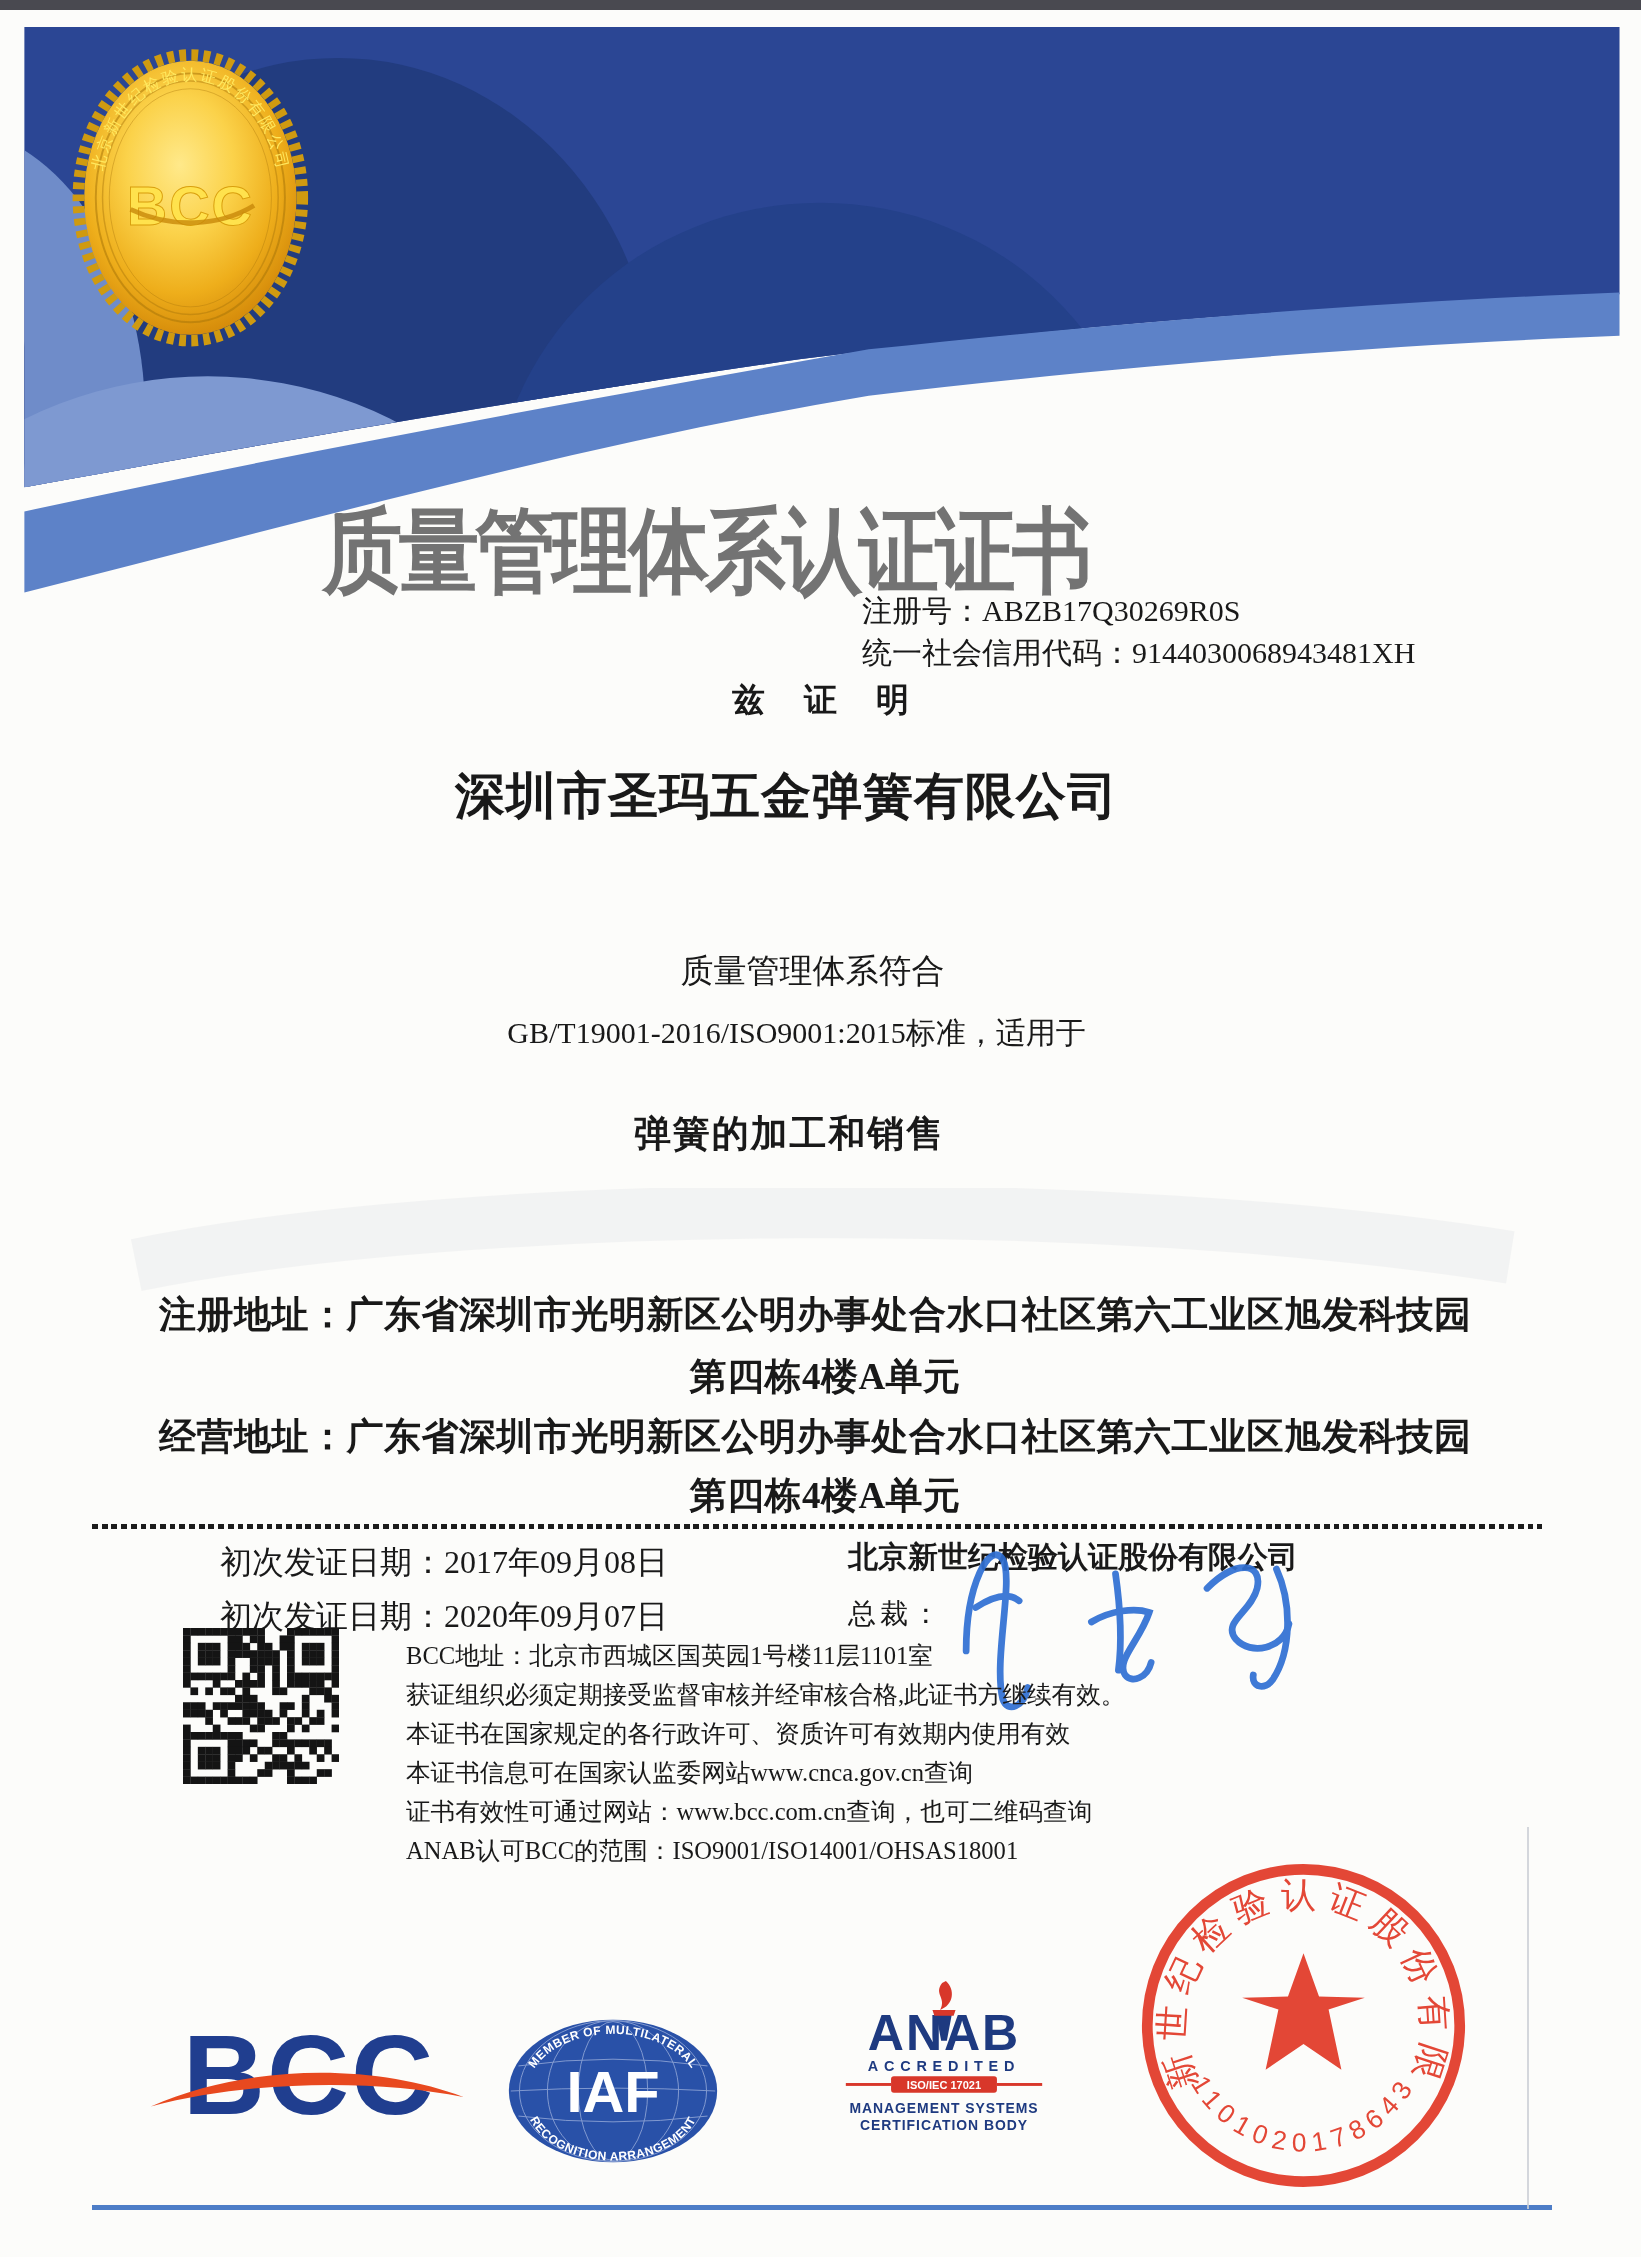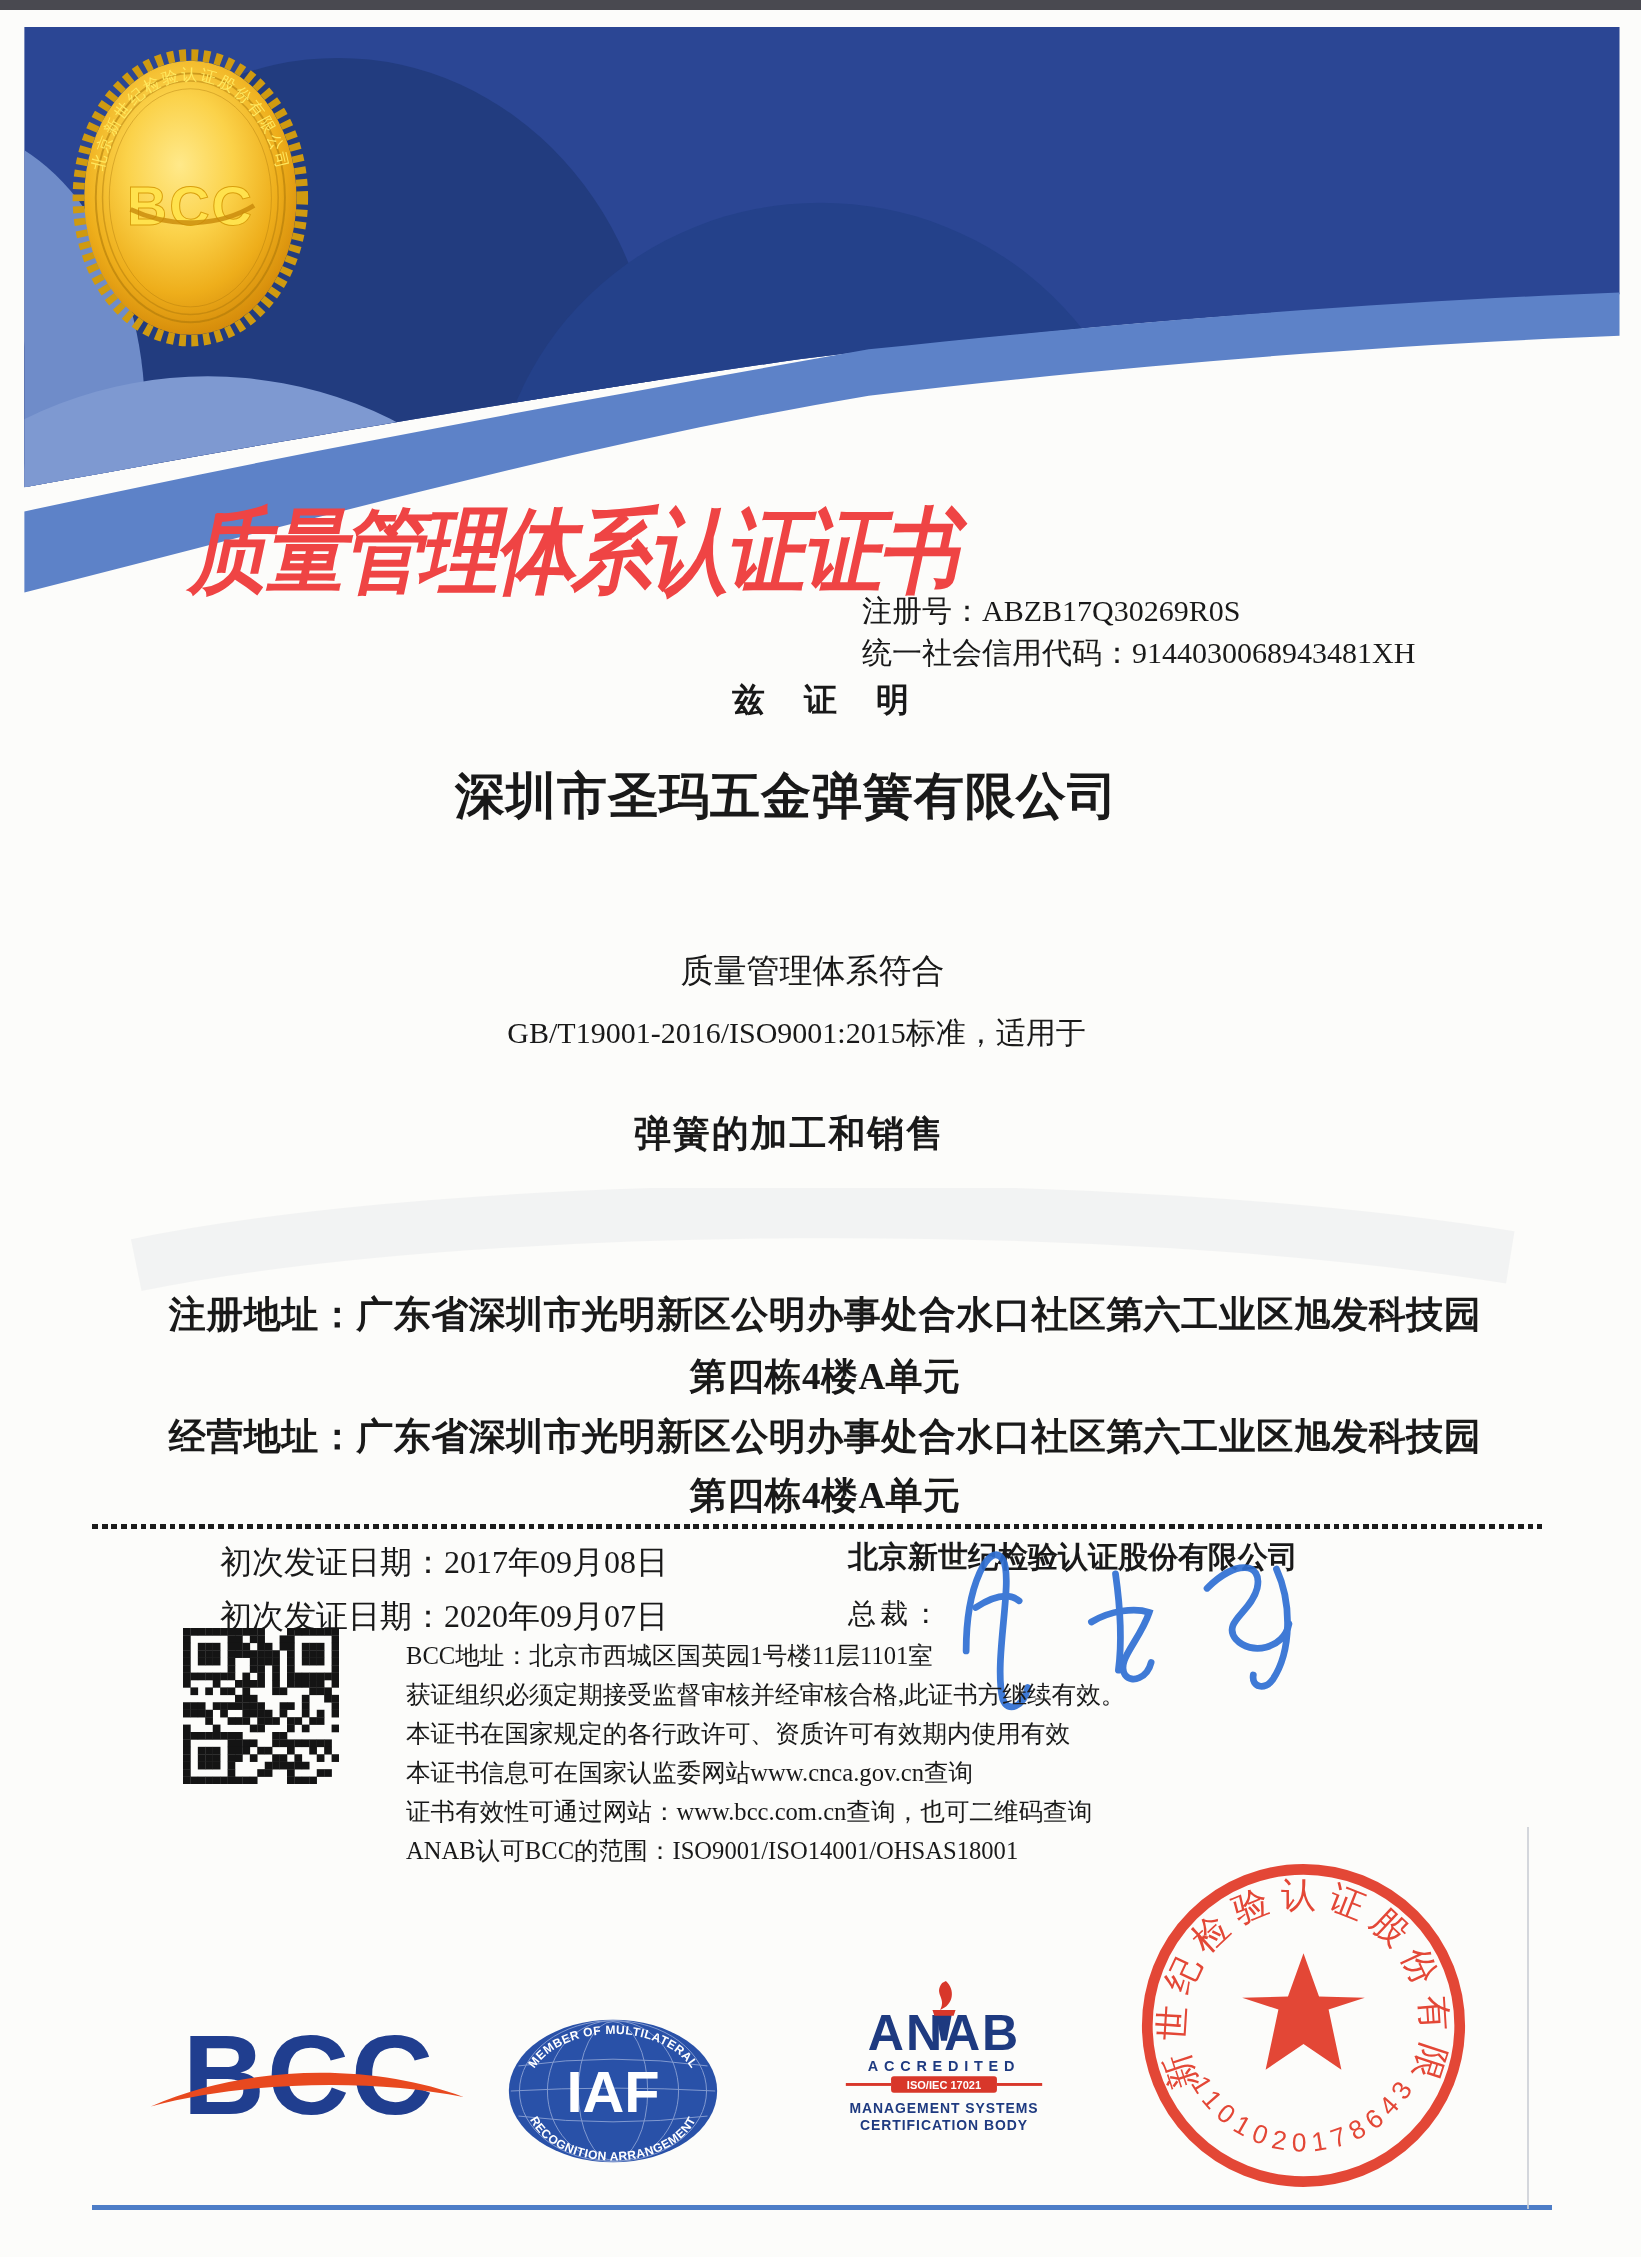--- a/index.html
+++ b/index.html
@@ -2,32 +2,32 @@
 <html><head>
 <meta charset="utf-8">
 <style>
   html,body{margin:0;padding:0;background:#e8e8e8;}
   .page{position:relative;width:1641px;height:2257px;background:#fcfcfa;overflow:hidden;
         font-family:"Liberation Serif","DejaVu Serif",serif;color:#191919;}
   .abs{position:absolute;}
   .t{position:absolute;white-space:nowrap;}
   .scan-strip{position:absolute;top:0;left:0;width:100%;height:9.7px;background:#35353d;opacity:.9;}
   .hdr{position:absolute;top:0;left:0;}
-  .title{position:absolute;top:489px;left:126px;width:1159px;text-align:left;
-         font-size:93px;font-weight:900;letter-spacing:-3.9px;color:#ef4444;font-style:italic;}
+  .title{position:absolute;top:489px;left:126px;width:1159px;text-align:center;
+         font-size:93px;font-weight:900;letter-spacing:-3.9px;color:#737373;}
   .title>span{display:inline-block;transform:scaleX(.86);}
   .regrow{font-size:30px;font-weight:500;text-align:center;}
   .certify{font-size:33px;letter-spacing:15.4px;font-weight:600;}
   .company{position:absolute;top:763px;left:159px;width:1255px;text-align:center;
            font-size:50px;font-weight:700;letter-spacing:1px;}
   .sysline{position:absolute;top:949px;left:185px;width:1255px;text-align:center;font-size:33px;}
   .stdline{position:absolute;top:1013px;left:169px;width:1255px;text-align:center;font-size:30px;}
   .scope{position:absolute;top:1109px;left:162px;width:1255px;text-align:center;
          font-size:37px;font-weight:600;letter-spacing:1.9px;}
-  .addr{position:absolute;left:159px;width:1332px;font-size:37px;font-weight:700;letter-spacing:0.5px;white-space:nowrap;text-align:center;}
+  .addr{position:absolute;left:159px;width:1332px;font-size:37px;font-weight:700;letter-spacing:0.5px;white-space:nowrap;}
   .addr.c{text-align:center;}
   .dotted{position:absolute;top:1524px;left:92px;width:1450px;height:4.8px;
           background:repeating-linear-gradient(90deg,#1c1c1c 0 5.8px,transparent 5.8px 9.7px);}
   .daterow{font-size:32px;font-weight:400;}
   .issuer{font-size:30px;font-weight:700;}
   .president{font-size:28px;font-weight:400;letter-spacing:3.9px;}
   .notes{position:absolute;left:406px;top:1636px;font-size:24.6px;line-height:39px;
          font-weight:500;white-space:nowrap;}
   .blueline{position:absolute;top:2205px;left:92px;width:1460px;height:4.8px;background:#4d7dc7;}
   .edgeline{position:absolute;left:1527px;top:1827px;width:1.9px;height:382px;background:#cdd0d6;opacity:.85;}

